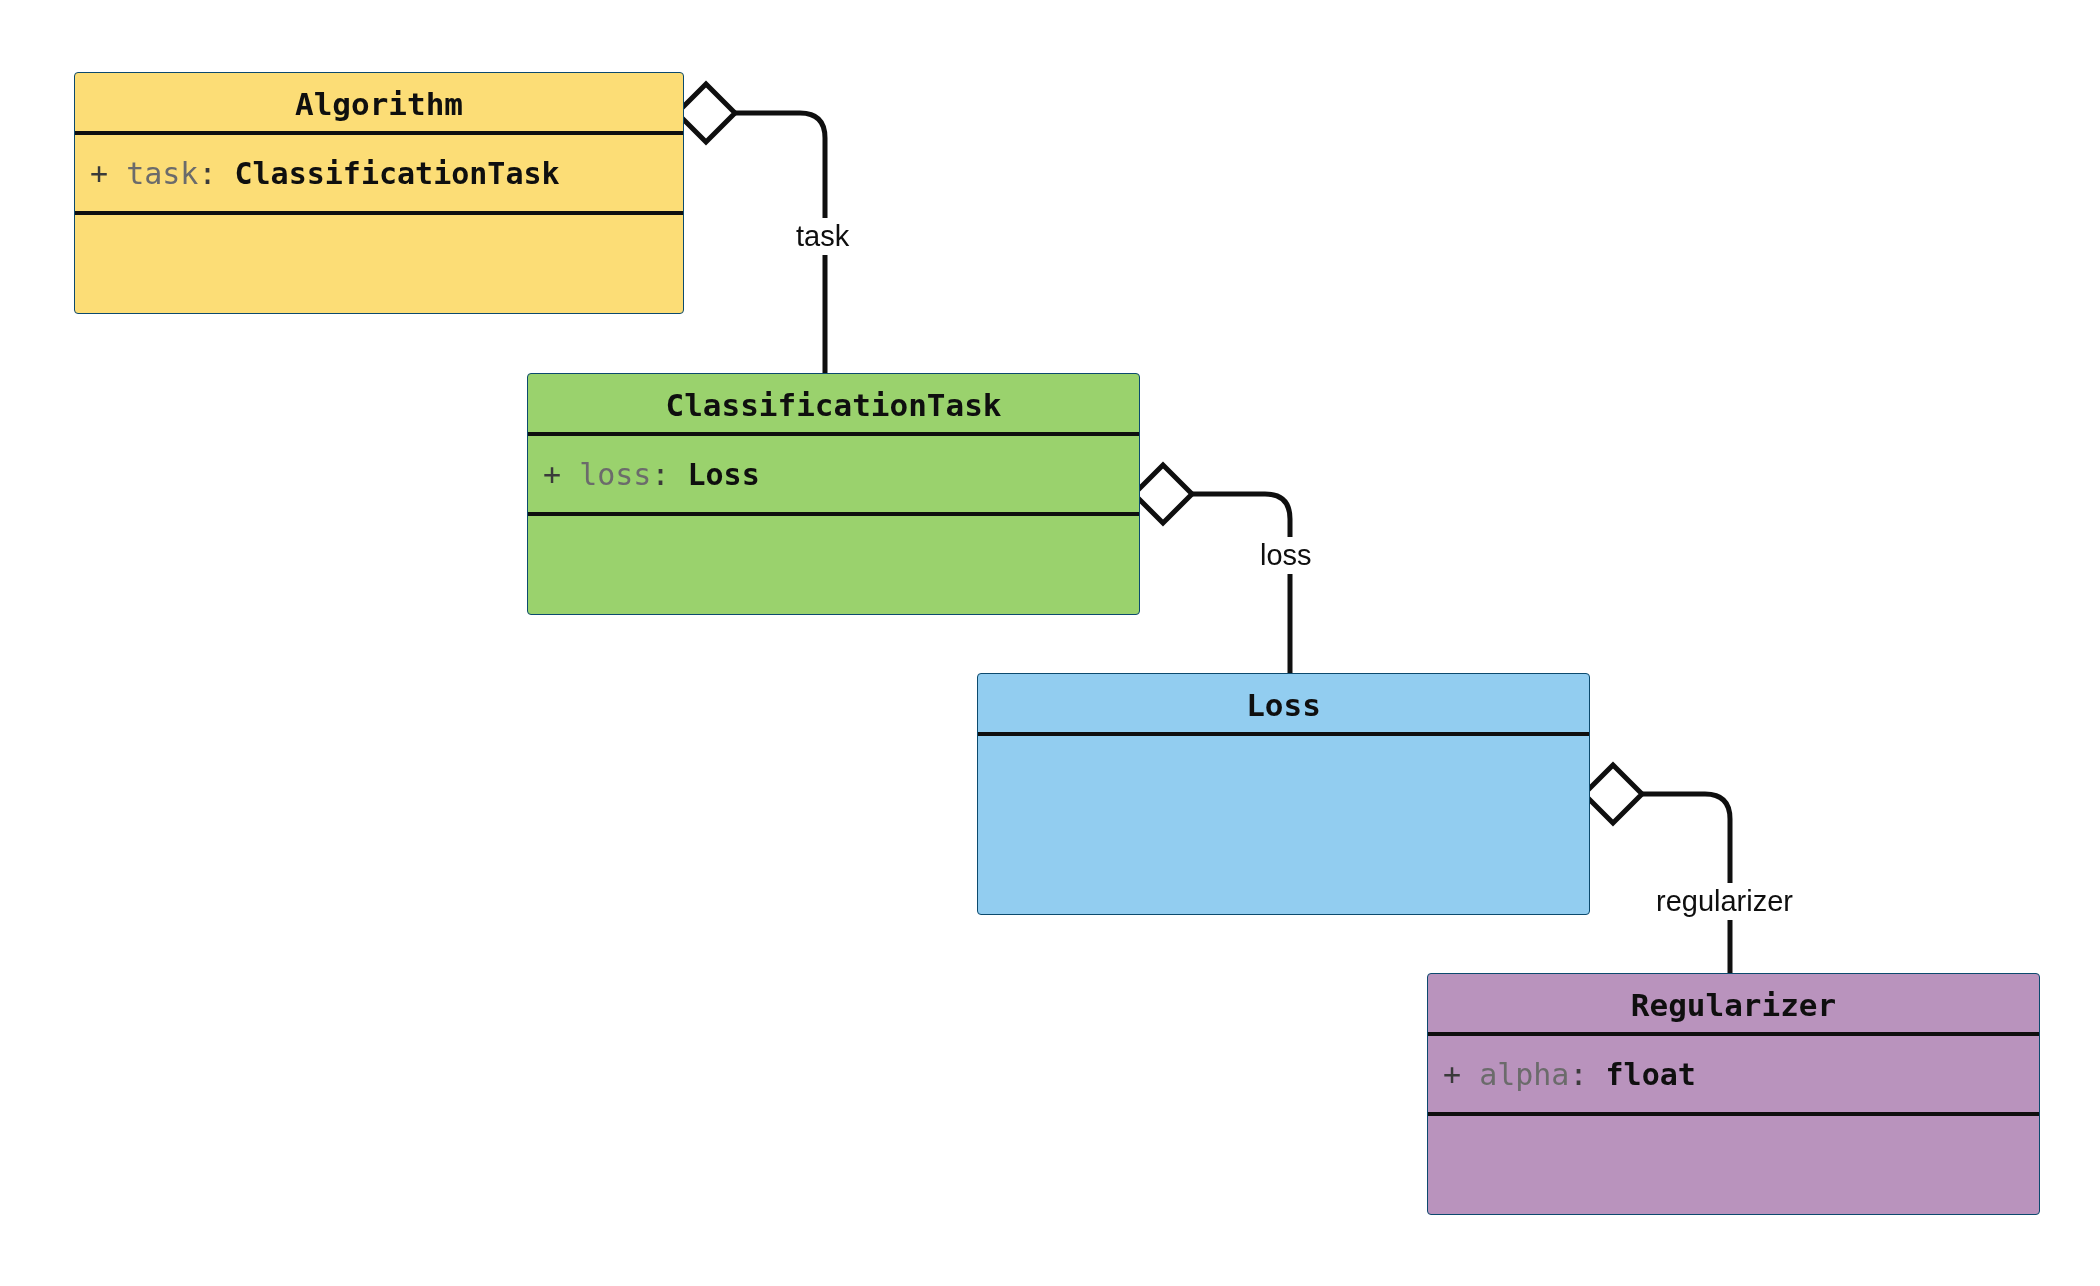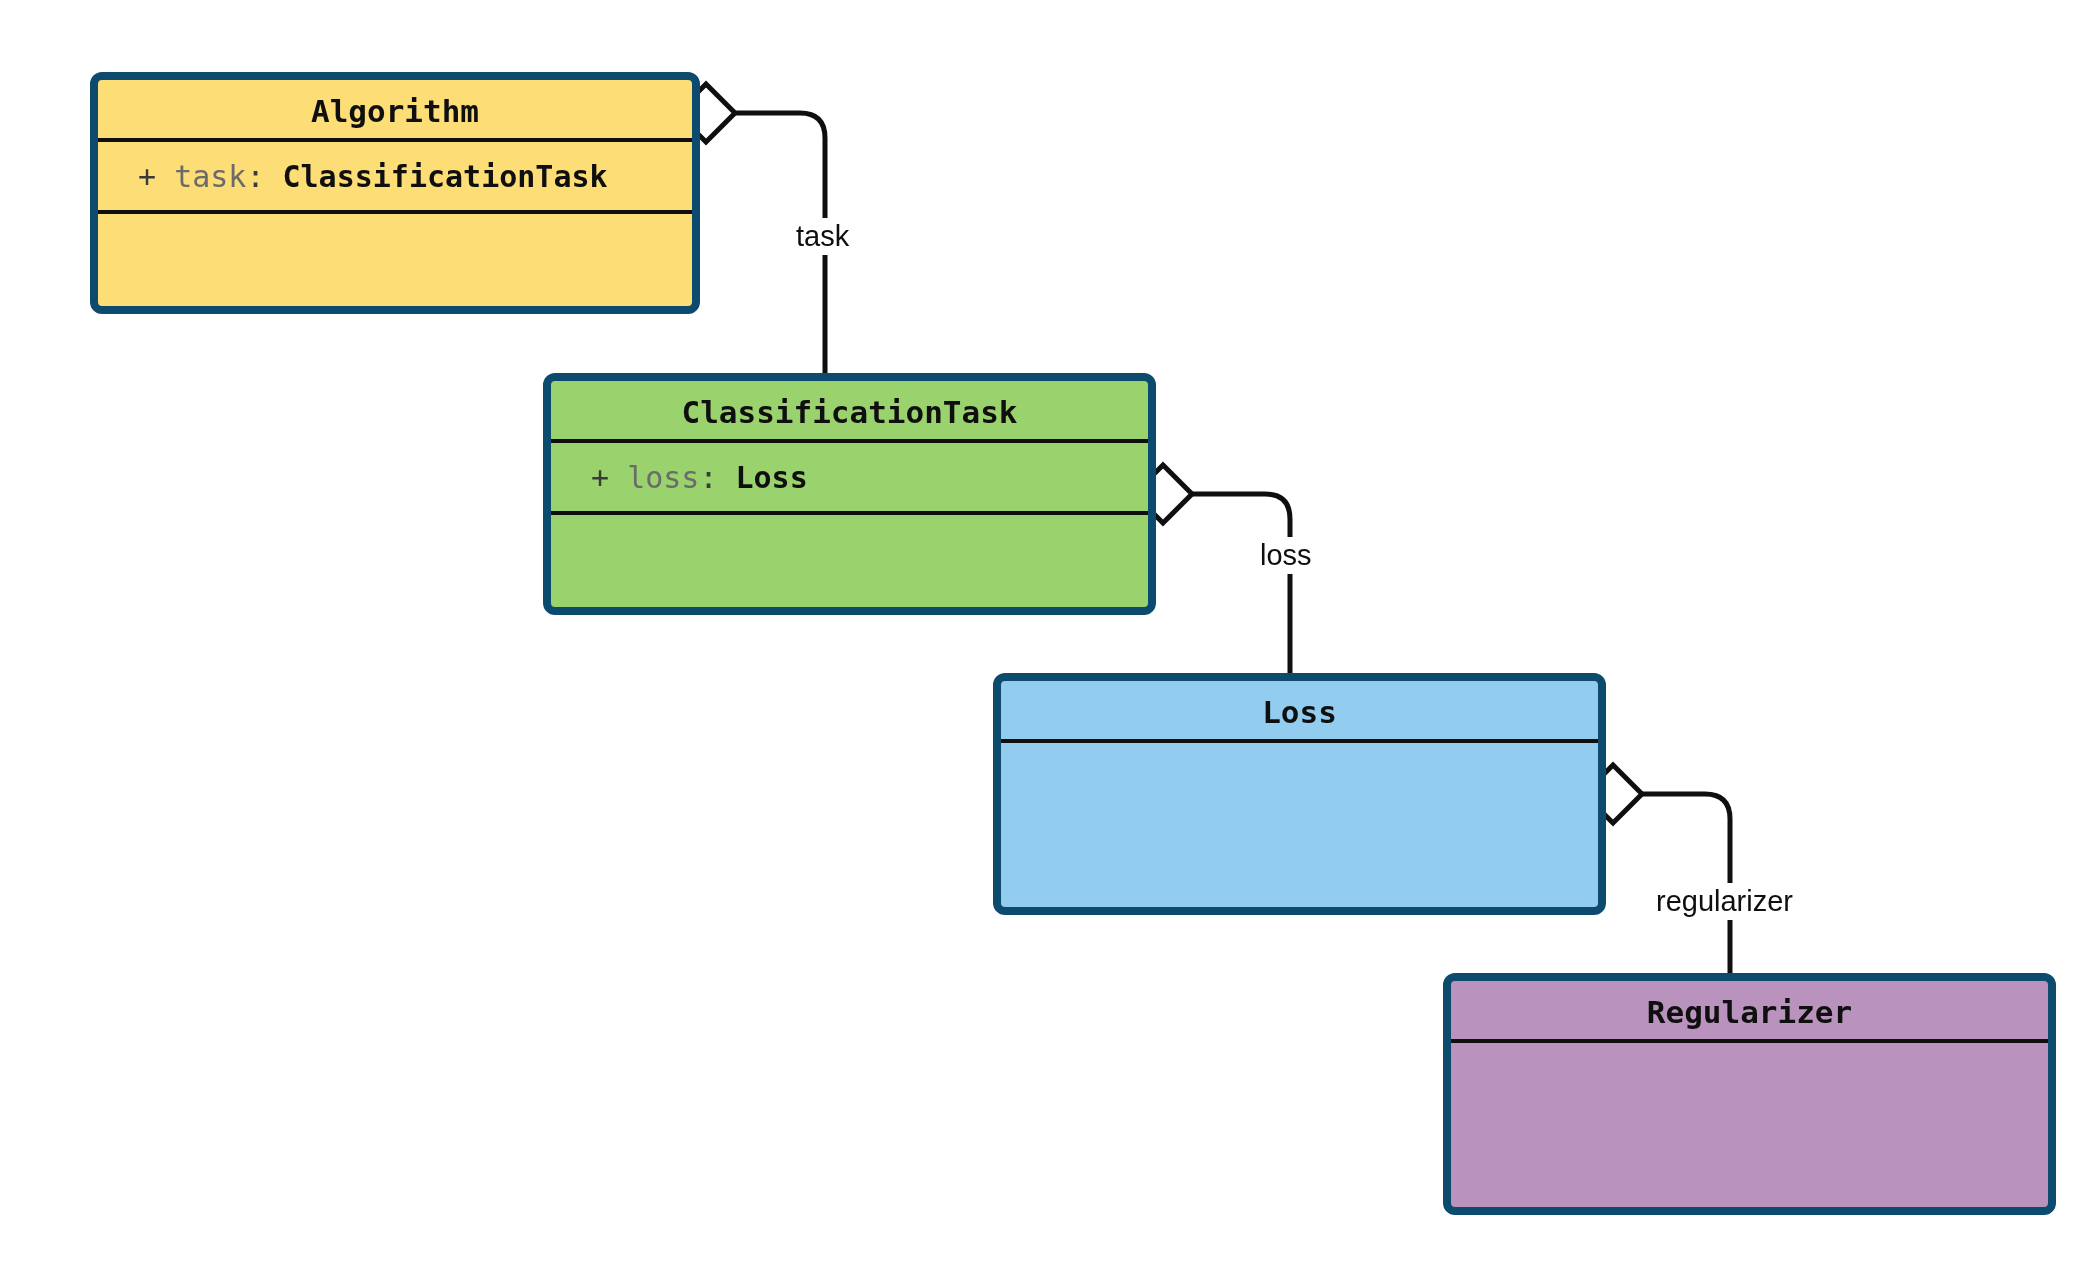--- a/index.html
+++ b/index.html
@@ -25,46 +25,45 @@
     position: absolute;
     left: 0;
     top: 0;
     width: 2100px;
     height: 1286px;
     pointer-events: none;
   }
   .uml-class {
     position: absolute;
     box-sizing: border-box;
-    border: 8px solid #0c4a6e;
-    border-radius: 12px;
+    border: 1px solid #0c4a6e;
+    border-radius: 4px;
     overflow: hidden;
     background: #ffffff;
-    margin-left: 16px;
   }
   .uml-header {
     box-sizing: border-box;
     height: 62px;
     line-height: 62px;
     text-align: center;
     font-family: "DejaVu Sans Mono", "Liberation Mono", monospace;
     font-weight: bold;
     font-size: 31px;
     color: #0f0f0f;
     border-bottom: 4px solid #0f0f0f;
     letter-spacing: 0px;
     white-space: nowrap;
   }
   .uml-attrs {
     box-sizing: border-box;
-    height: 72px;
+    height: 80px;
     border-bottom: 4px solid #0f0f0f;
     display: flex;
     align-items: center;
-    padding-left: 40px;
+    padding-left: 15px;
   }
   .uml-attr-line {
     font-family: "DejaVu Sans Mono", "Liberation Mono", monospace;
     font-size: 30px;
     white-space: nowrap;
     color: #5a5a5a;
   }
   .uml-attr-line .vis {
     color: #3a3a3a;
     font-weight: normal;
@@ -159,16 +158,21 @@
     <div class="uml-methods"></div>
   </div>
 
   <div class="uml-class" id="class-loss" style="background: rgb(146, 205, 240);">
     <div class="uml-header">Loss</div>
     <div class="uml-methods"></div>
   </div>
 
   <div class="uml-class" id="class-regularizer" style="background: rgb(185, 147, 189);">
     <div class="uml-header">Regularizer</div>
+    <div class="uml-attrs">
+      <div class="uml-attr-line">
+        <span class="vis">+</span><span>&nbsp;</span><span class="aname">alpha</span><span class="colon">:</span><span>&nbsp;</span><span class="atype">float</span>
+      </div>
+    </div>
     <div class="uml-methods"></div>
   </div>
 
 </div>
 
 </body></html>

